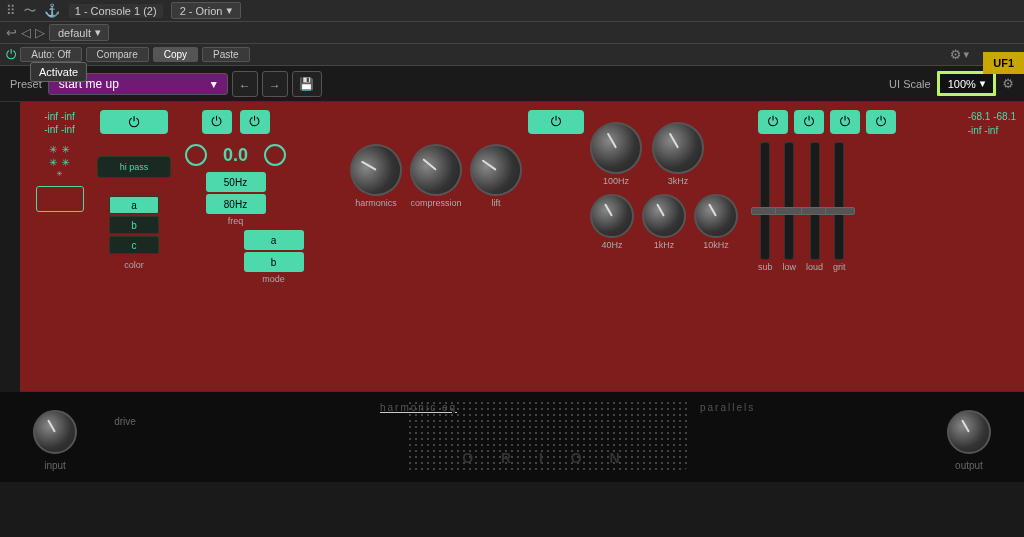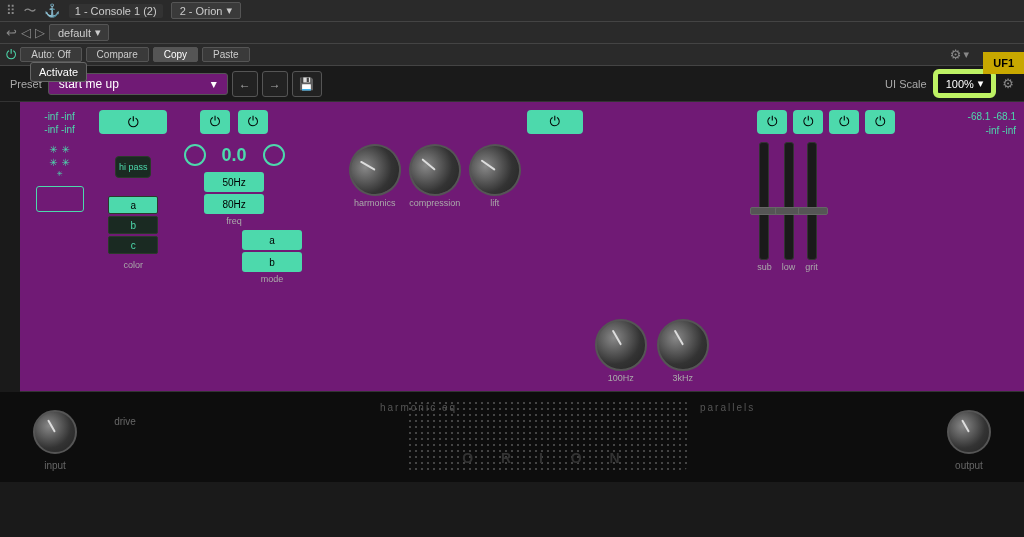--- a/index.html
+++ b/index.html
@@ -157,33 +157,33 @@
     .ui-scale-area {
       margin-left: auto;
       display: flex;
       align-items: center;
       gap: 6px;
       color: #aaa;
       font-size: 11px;
     }
     .scale-dropdown {
       background: #111;
-      border: 5px solid #bef264;
+      border: 3px solid #bef264;
       color: #fff;
       padding: 3px 8px;
       font-size: 11px;
-      border-radius: 6px;
+      border-radius: 1px;
       display: flex;
       align-items: center;
       gap: 4px;
     }
 
     
     .plugin-main {
-      background: #701a75;
+      background: #7f1d1d;
       display: flex;
       height: 290px;
       padding: 8px;
       gap: 6px;
       border-bottom: 1px solid #333;
       margin-left: 20px;
     }
 
     .teal-btn {
       background: #4dd9ac;
@@ -408,21 +408,20 @@
       height: 22px;
       border-radius: 50%;
       border: 2px solid #4dd9ac;
       background: transparent;
     }
 
     
     .output-readout {
       color: #4dd9ac;
       font-size: 10px;
-      text-align: right;
       line-height: 1.4;
     }
   </style>
 </head>
 <body>
 
 <div class="daw-bar">
   <span class="daw-bar-icon">⠿</span>
   <span class="daw-bar-icon">〜</span>
   <span class="daw-bar-icon">⚓</span>
@@ -499,21 +498,21 @@
         <span class="star" style="font-size:7px;">✳</span>
       </div>
     </div>
 
     <div style="border:1px solid #4dd9ac;width:48px;height:26px;border-radius:3px;margin-top:4px;"></div>
   </div>
 
   <div style="display:flex;flex-direction:column;align-items:center;gap:6px;width:80px;">
     <button class="teal-btn power">⏻</button>
     <div style="height:10px;"></div>
-    <button class="dark-btn" style="width:36px;height:22px;font-size:9px;">hi pass</button>
+    <button class="dark-btn" style="width:74px;height:22px;font-size:9px;">hi pass</button>
     <div style="height:6px;"></div>
 
     <div class="color-selector">
       <button class="color-btn active">a</button>
       <button class="color-btn">b</button>
       <button class="color-btn">c</button>
     </div>
     <span class="knob-label">color</span>
   </div>
 
@@ -558,30 +557,44 @@
         <span class="knob-label">lift</span>
       </div>
     </div>
   </div>
 
   <div style="display:flex;flex-direction:column;gap:6px;width:60px;">
     <button class="teal-btn" style="width:56px;height:24px;">⏻</button>
     <div style="height:60px;"></div>
   </div>
 
-  <div style="display:flex;flex-direction:row;gap:6px;width:180px;">
+  <div style="display:flex;flex-direction:column;gap:6px;width:180px;">
     <div style="height:6px;"></div>
     <div style="display:flex;gap:10px;align-items:flex-end;">
       <div class="knob-wrap">
         <div class="knob large"></div>
         <span class="knob-label">100Hz</span>
       </div>
       <div class="knob-wrap">
         <div class="knob large"></div>
         <span class="knob-label">3kHz</span>
+      </div>
+    </div>
+    <div style="display:flex;gap:8px;align-items:flex-end;margin-top:2px;">
+      <div class="knob-wrap">
+        <div class="knob medium"></div>
+        <span class="knob-label">40Hz</span>
+      </div>
+      <div class="knob-wrap">
+        <div class="knob medium"></div>
+        <span class="knob-label">1kHz</span>
+      </div>
+      <div class="knob-wrap">
+        <div class="knob medium"></div>
+        <span class="knob-label">10kHz</span>
       </div>
     </div>
   </div>
 
   <div style="display:flex;flex-direction:column;gap:4px;width:220px;">
 
     <div style="display:flex;gap:6px;">
       <button class="teal-btn small">⏻</button>
       <button class="teal-btn small">⏻</button>
       <button class="teal-btn small">⏻</button>
@@ -598,20 +611,26 @@
       <div class="par-fader-wrap">
         <div class="par-fader-track">
           <div class="par-fader-thumb"></div>
         </div>
         <span class="par-label">low</span>
       </div>
       <div class="par-fader-wrap">
         <div class="par-fader-track">
           <div class="par-fader-thumb"></div>
         </div>
+        <span class="par-label">loud</span>
+      </div>
+      <div class="par-fader-wrap">
+        <div class="par-fader-track">
+          <div class="par-fader-thumb"></div>
+        </div>
         <span class="par-label">grit</span>
       </div>
     </div>
   </div>
 
   <div style="display:flex;flex-direction:column;align-items:flex-end;gap:2px;width:60px;">
     <div class="output-readout">
       <span>-68.1</span> <span>-68.1</span><br>
       <span>-inf</span> <span>-inf</span>
     </div>
@@ -629,21 +648,21 @@
   <div class="bottom-section" style="width:70px;">
     <div style="height:10px;"></div>
     <span class="bottom-label">drive</span>
   </div>
 
   <div class="grid-area">
     <div class="grid-dots"></div>
     <div class="orion-text">O  R  I  O  N</div>
   </div>
 
-  <div style="display:flex;flex-direction:column;position:absolute;left:380px;top:10px;">
+  <div style="display:flex;flex-direction:column;position:absolute;left:380px;top:10px;text-decoration:underline;">
     <span class="section-label">harmonic eq</span>
   </div>
   <div style="display:flex;flex-direction:column;align-items:center;position:absolute;left:700px;top:10px;">
     <span class="section-label">parallels</span>
   </div>
 
   <div class="bottom-section" style="width:70px;margin-left:auto;">
     <div class="knob medium" style="margin-top:10px;"></div>
     <span class="bottom-label">output</span>
   </div>

